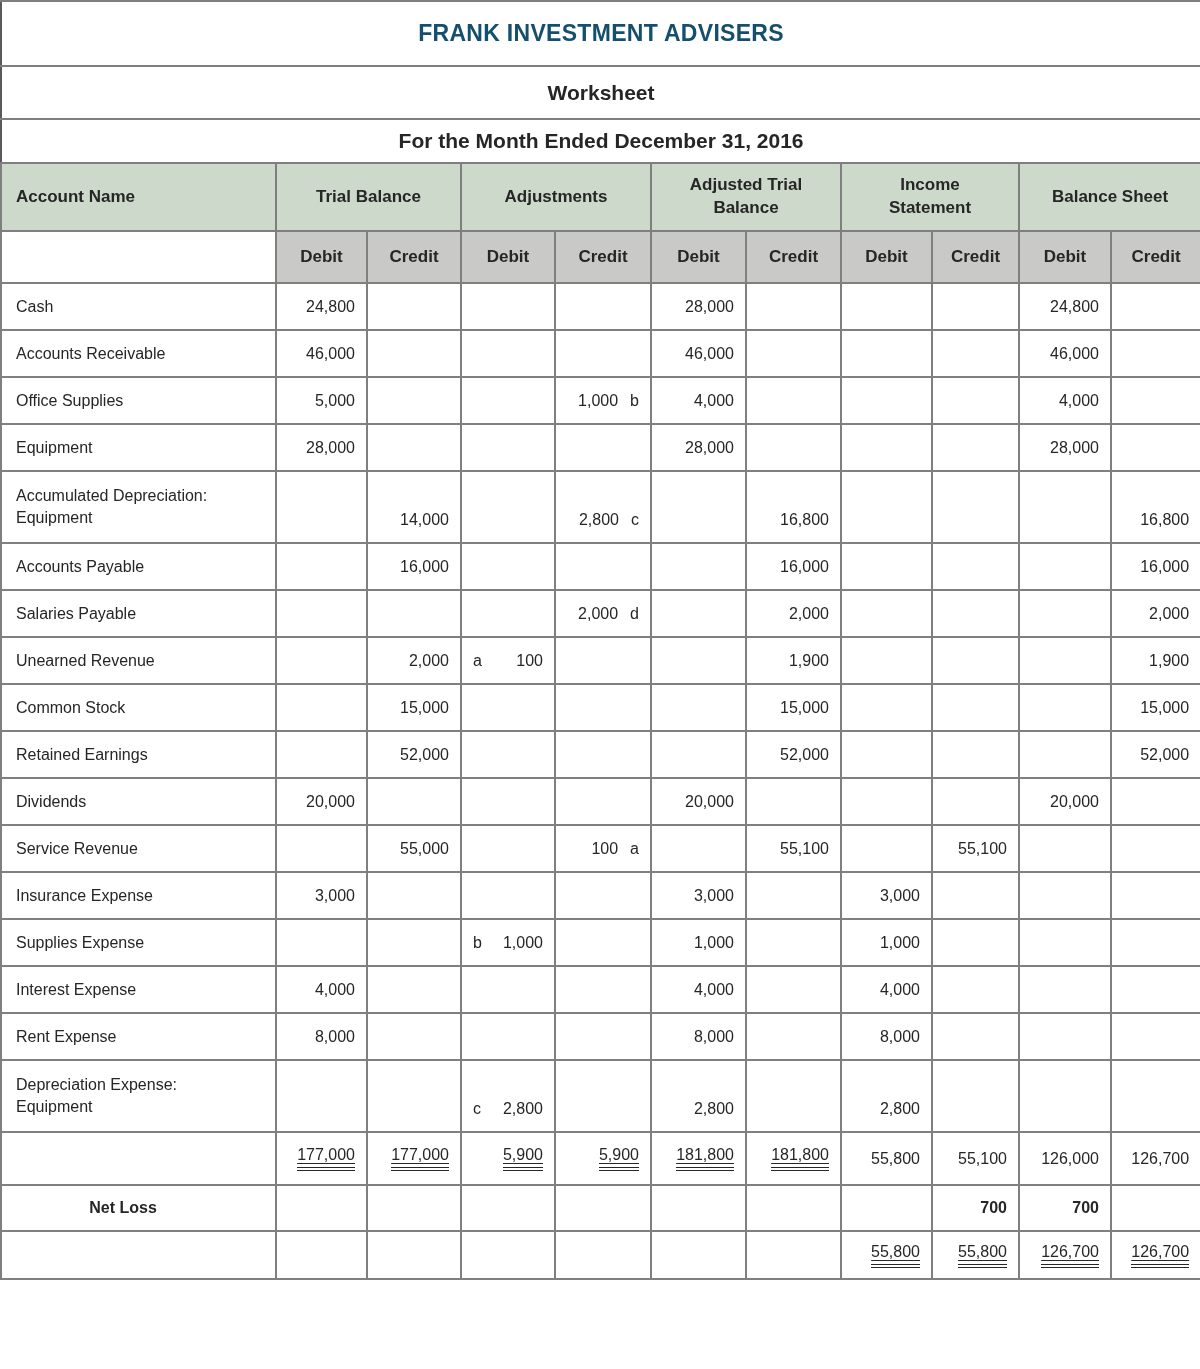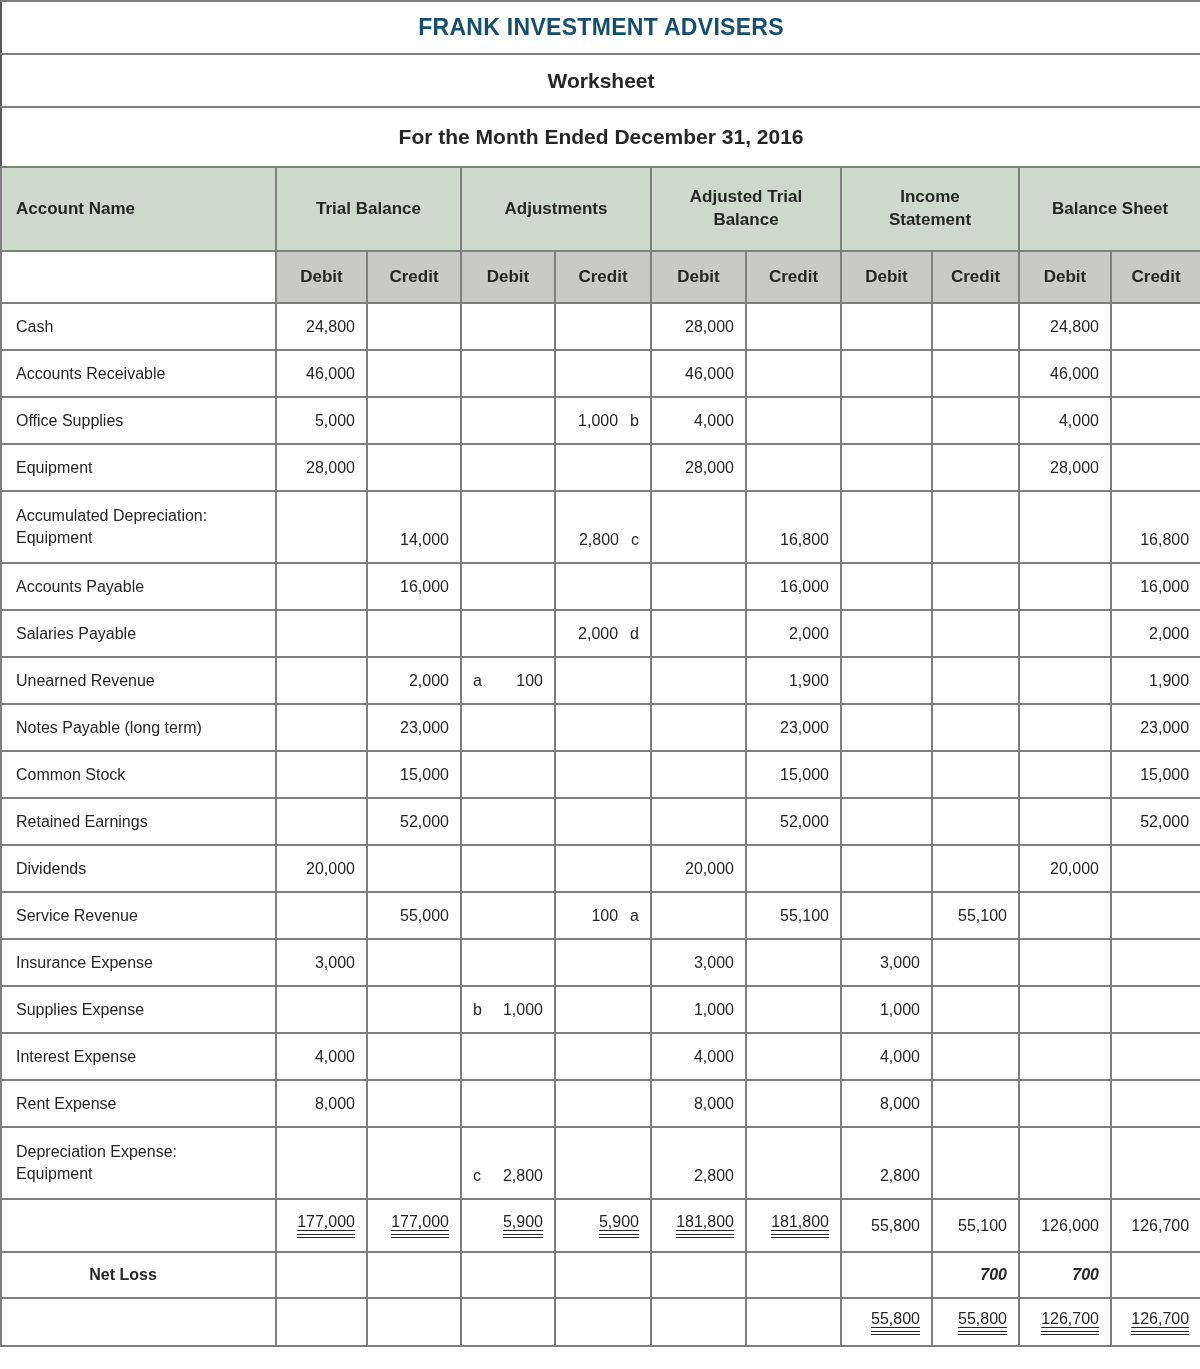--- a/index.html
+++ b/index.html
@@ -26,28 +26,28 @@
     border:2px solid var(--border);
     padding:0;
     overflow:hidden;
   }
   
   tr.r-title td{
     border-left:0;border-right:0;
     text-align:center;
     font-weight:700;
   }
-  tr.r-title1{height:53px;}
+  tr.r-title1{height:65px;}
   tr.r-title1 td{font-size:23px;color:var(--title-color);letter-spacing:.3px;}
   tr.r-title2{height:53px;}
   tr.r-title2 td{font-size:21px;}
-  tr.r-title3{height:60px;}
+  tr.r-title3{height:44px;}
   tr.r-title3 td{font-size:21px;}
   
-  tr.r-groups{height:84px;}
+  tr.r-groups{height:68px;}
   tr.r-groups th{
     background:var(--green);
     font-size:17px;
     font-weight:700;
     text-align:center;
     padding:0 26px;
     line-height:1.35;
   }
   tr.r-groups th.account-h{
     text-align:left;
@@ -91,21 +91,21 @@
   }
   td.num .cellwrap.ref-left{justify-content:space-between;padding-left:5px;}
   td.num .cellwrap.ref-right{gap:12px;}
   .ul{
     display:inline-block;
     text-decoration:underline;
     text-underline-offset:3px;
     border-bottom:4px double var(--text);
     padding-bottom:3px;
   }
-  .bold{font-weight:700;font-style:italic;}
+  .bold{font-weight:700;}
 </style>
 </head>
 <body>
 
 <table class="worksheet">
   <colgroup>
     <col style="width:275px">
     <col style="width:91px">
       <col style="width:94px">
     <col style="width:94px">
@@ -268,33 +268,20 @@
         </td>
         <td class="num"></td>
         <td class="num"></td>
         <td class="num"><span>1,900</span></td>
         <td class="num"></td>
         <td class="num"></td>
         <td class="num"></td>
         <td class="num"><span>1,900</span></td>
       </tr>
       <tr>
-        <td class="account">Notes Payable (long term)</td>
-        <td class="num"></td>
-        <td class="num"><span>23,000</span></td>
-        <td class="num"></td>
-        <td class="num"></td>
-        <td class="num"></td>
-        <td class="num"><span>23,000</span></td>
-        <td class="num"></td>
-        <td class="num"></td>
-        <td class="num"></td>
-        <td class="num"><span>23,000</span></td>
-      </tr>
-      <tr>
         <td class="account">Common Stock</td>
         <td class="num"></td>
         <td class="num"><span>15,000</span></td>
         <td class="num"></td>
         <td class="num"></td>
         <td class="num"></td>
         <td class="num"><span>15,000</span></td>
         <td class="num"></td>
         <td class="num"></td>
         <td class="num"></td>

